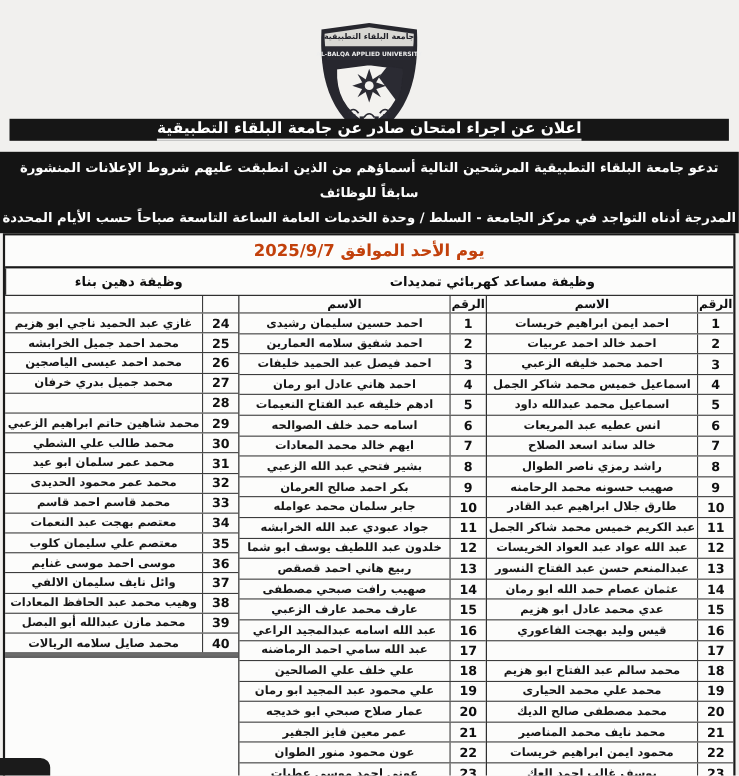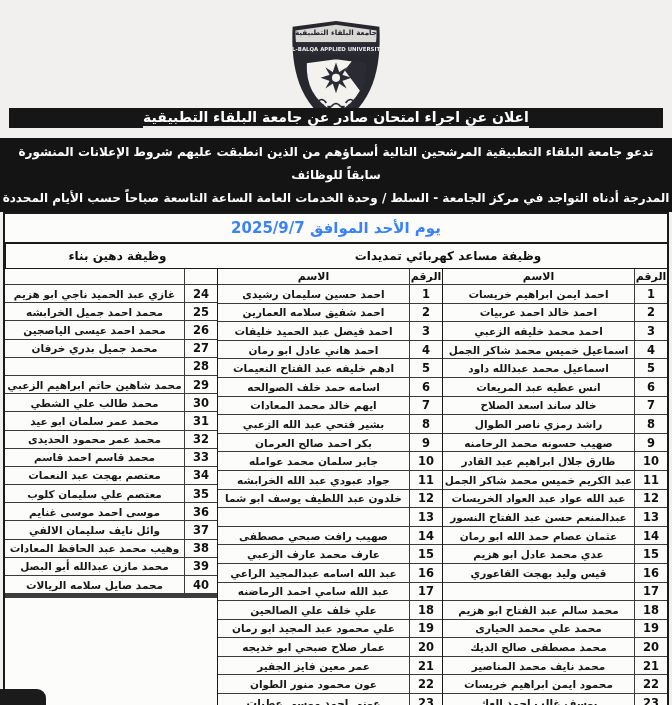--- a/index.html
+++ b/index.html
@@ -35,21 +35,21 @@
   }
   
   .table-block{
     position:absolute;top:212px;left:3px;right:3px;bottom:-4px;
     border:2px solid #1a1a1a;background:#fcfcfb;
     display:flex;flex-direction:column;
   }
   .date-row{
     height:28px;flex:none;border-bottom:2px solid #1a1a1a;
     display:flex;align-items:center;justify-content:center;
-    font-size:15px;font-weight:bold;color:#3b82f6;
+    font-size:15px;font-weight:bold;color:#c2410c;
   }
   .job-row{
     height:24px;flex:none;border-bottom:1px solid #1a1a1a;
     display:flex;
   }
   .job-cell{
     display:flex;align-items:center;justify-content:center;
     font-size:12px;font-weight:bold;color:#101010;
   }
   .job-cell.painter{width:223px;flex:none;}
@@ -289,20 +289,21 @@
             <div class="trow">
               <div class="cell num">11</div>
               <div class="cell name">جواد عبودي عبد الله الخرابشه</div>
             </div>
             <div class="trow">
               <div class="cell num">12</div>
               <div class="cell name">خلدون عبد اللطيف يوسف ابو شما</div>
             </div>
             <div class="trow">
               <div class="cell num">13</div>
+              <div class="cell name">ربيع هاني احمد قصقص</div>
             </div>
             <div class="trow">
               <div class="cell num">14</div>
               <div class="cell name">صهيب رافت صبحي مصطفى</div>
             </div>
             <div class="trow">
               <div class="cell num">15</div>
               <div class="cell name">عارف محمد عارف الزعبي</div>
             </div>
             <div class="trow">

